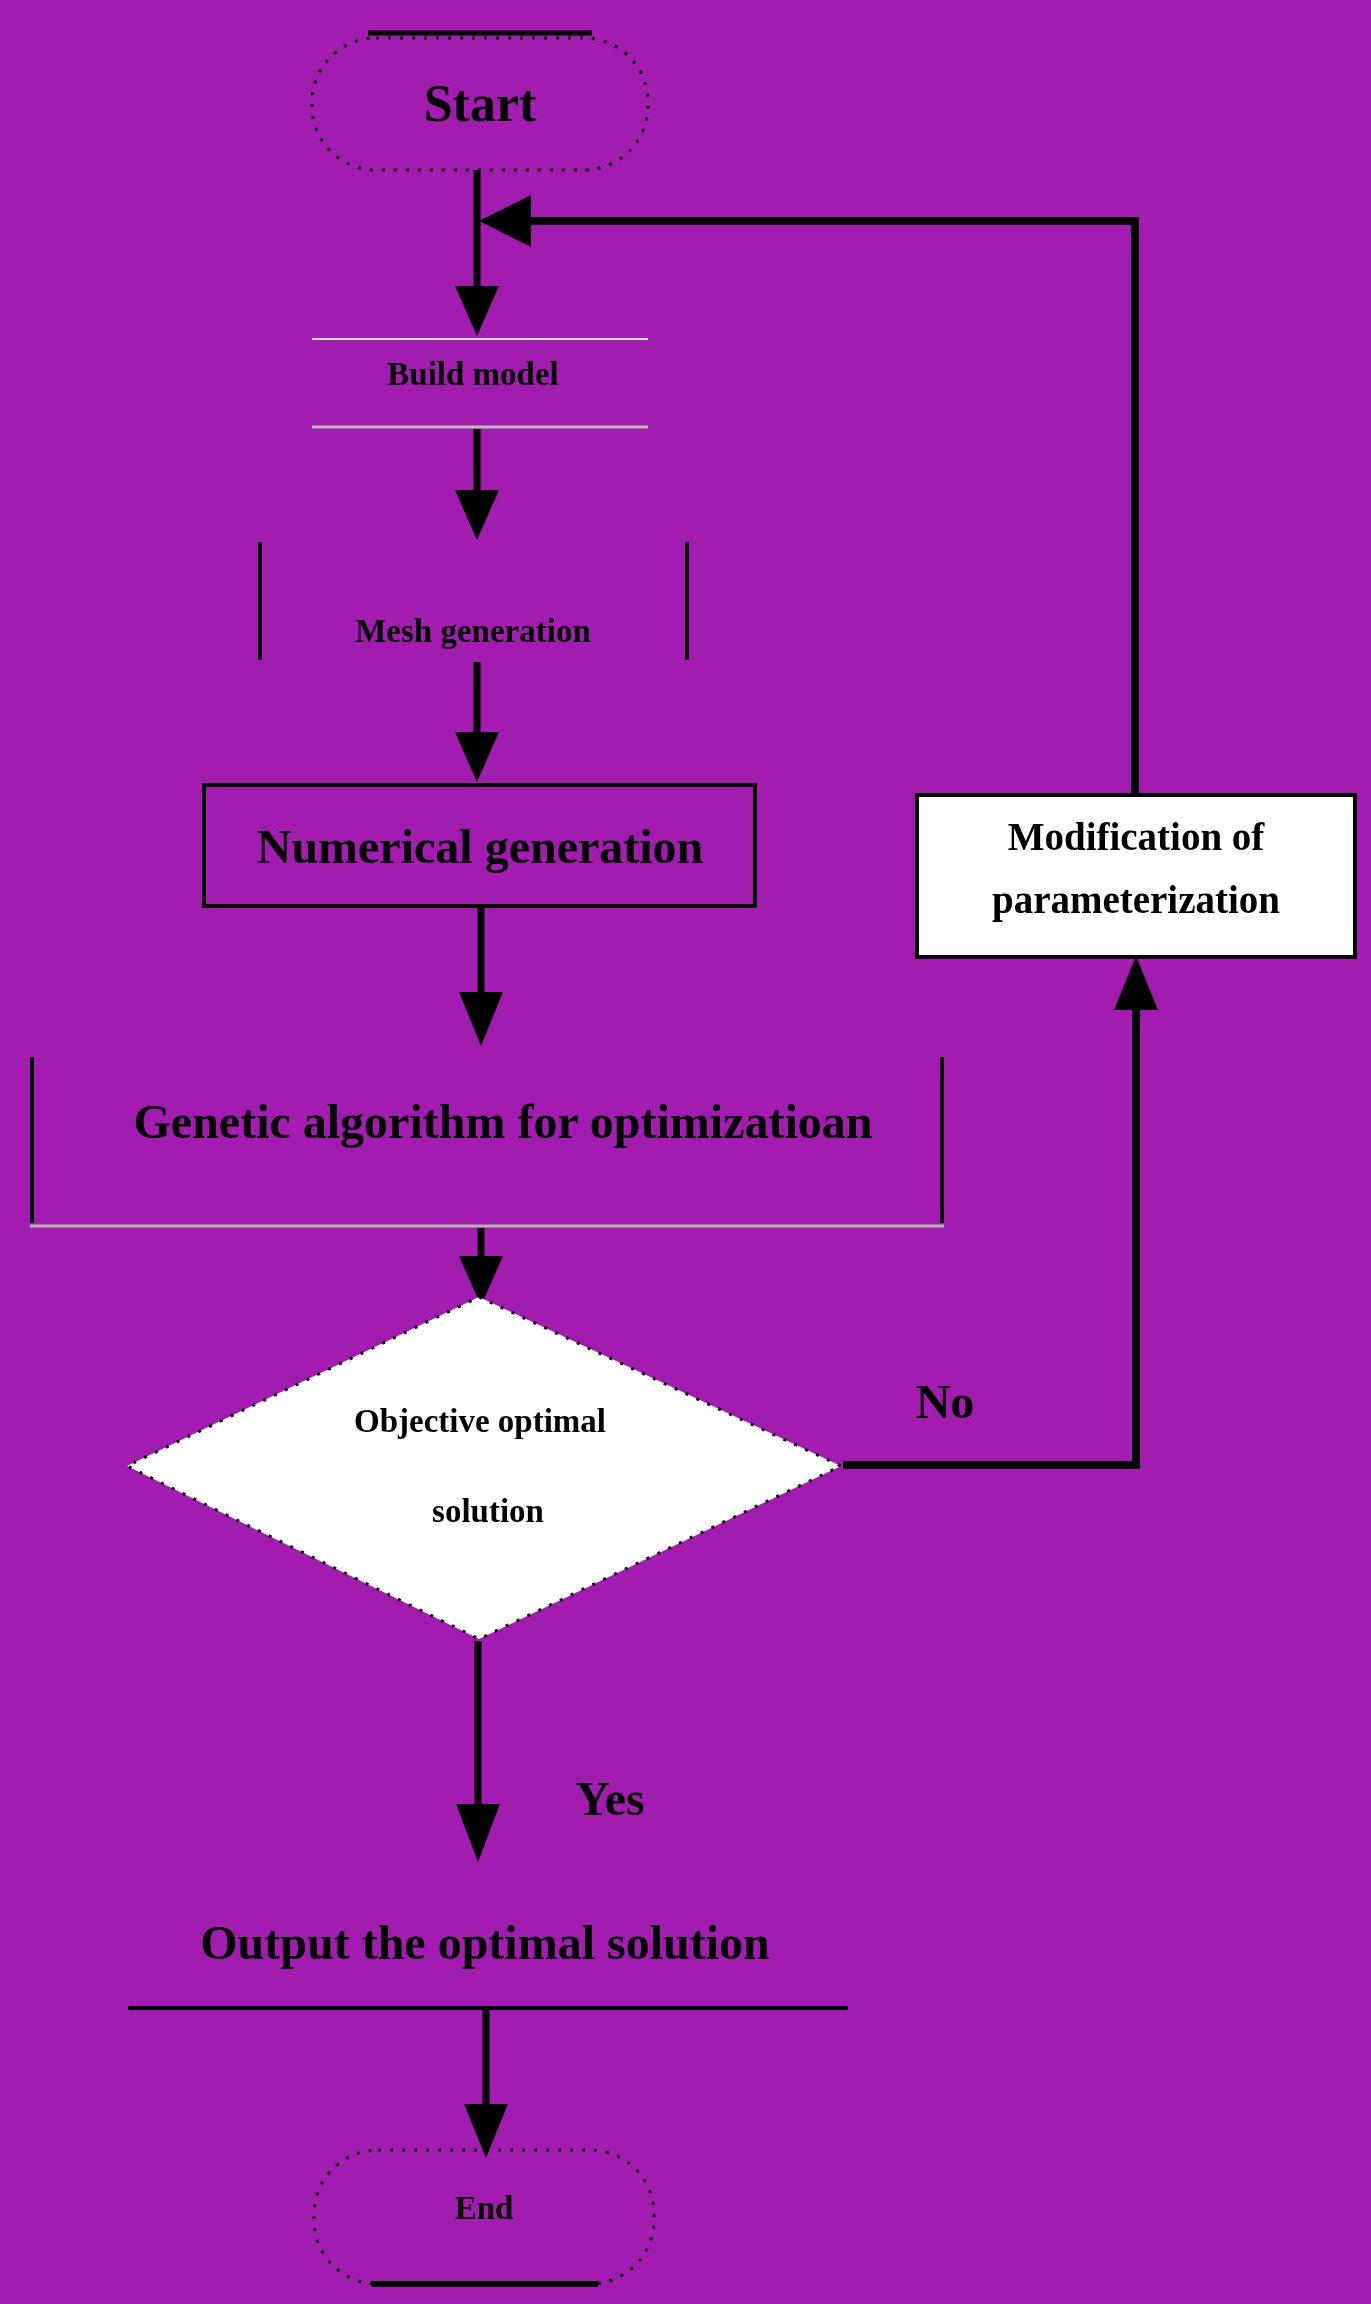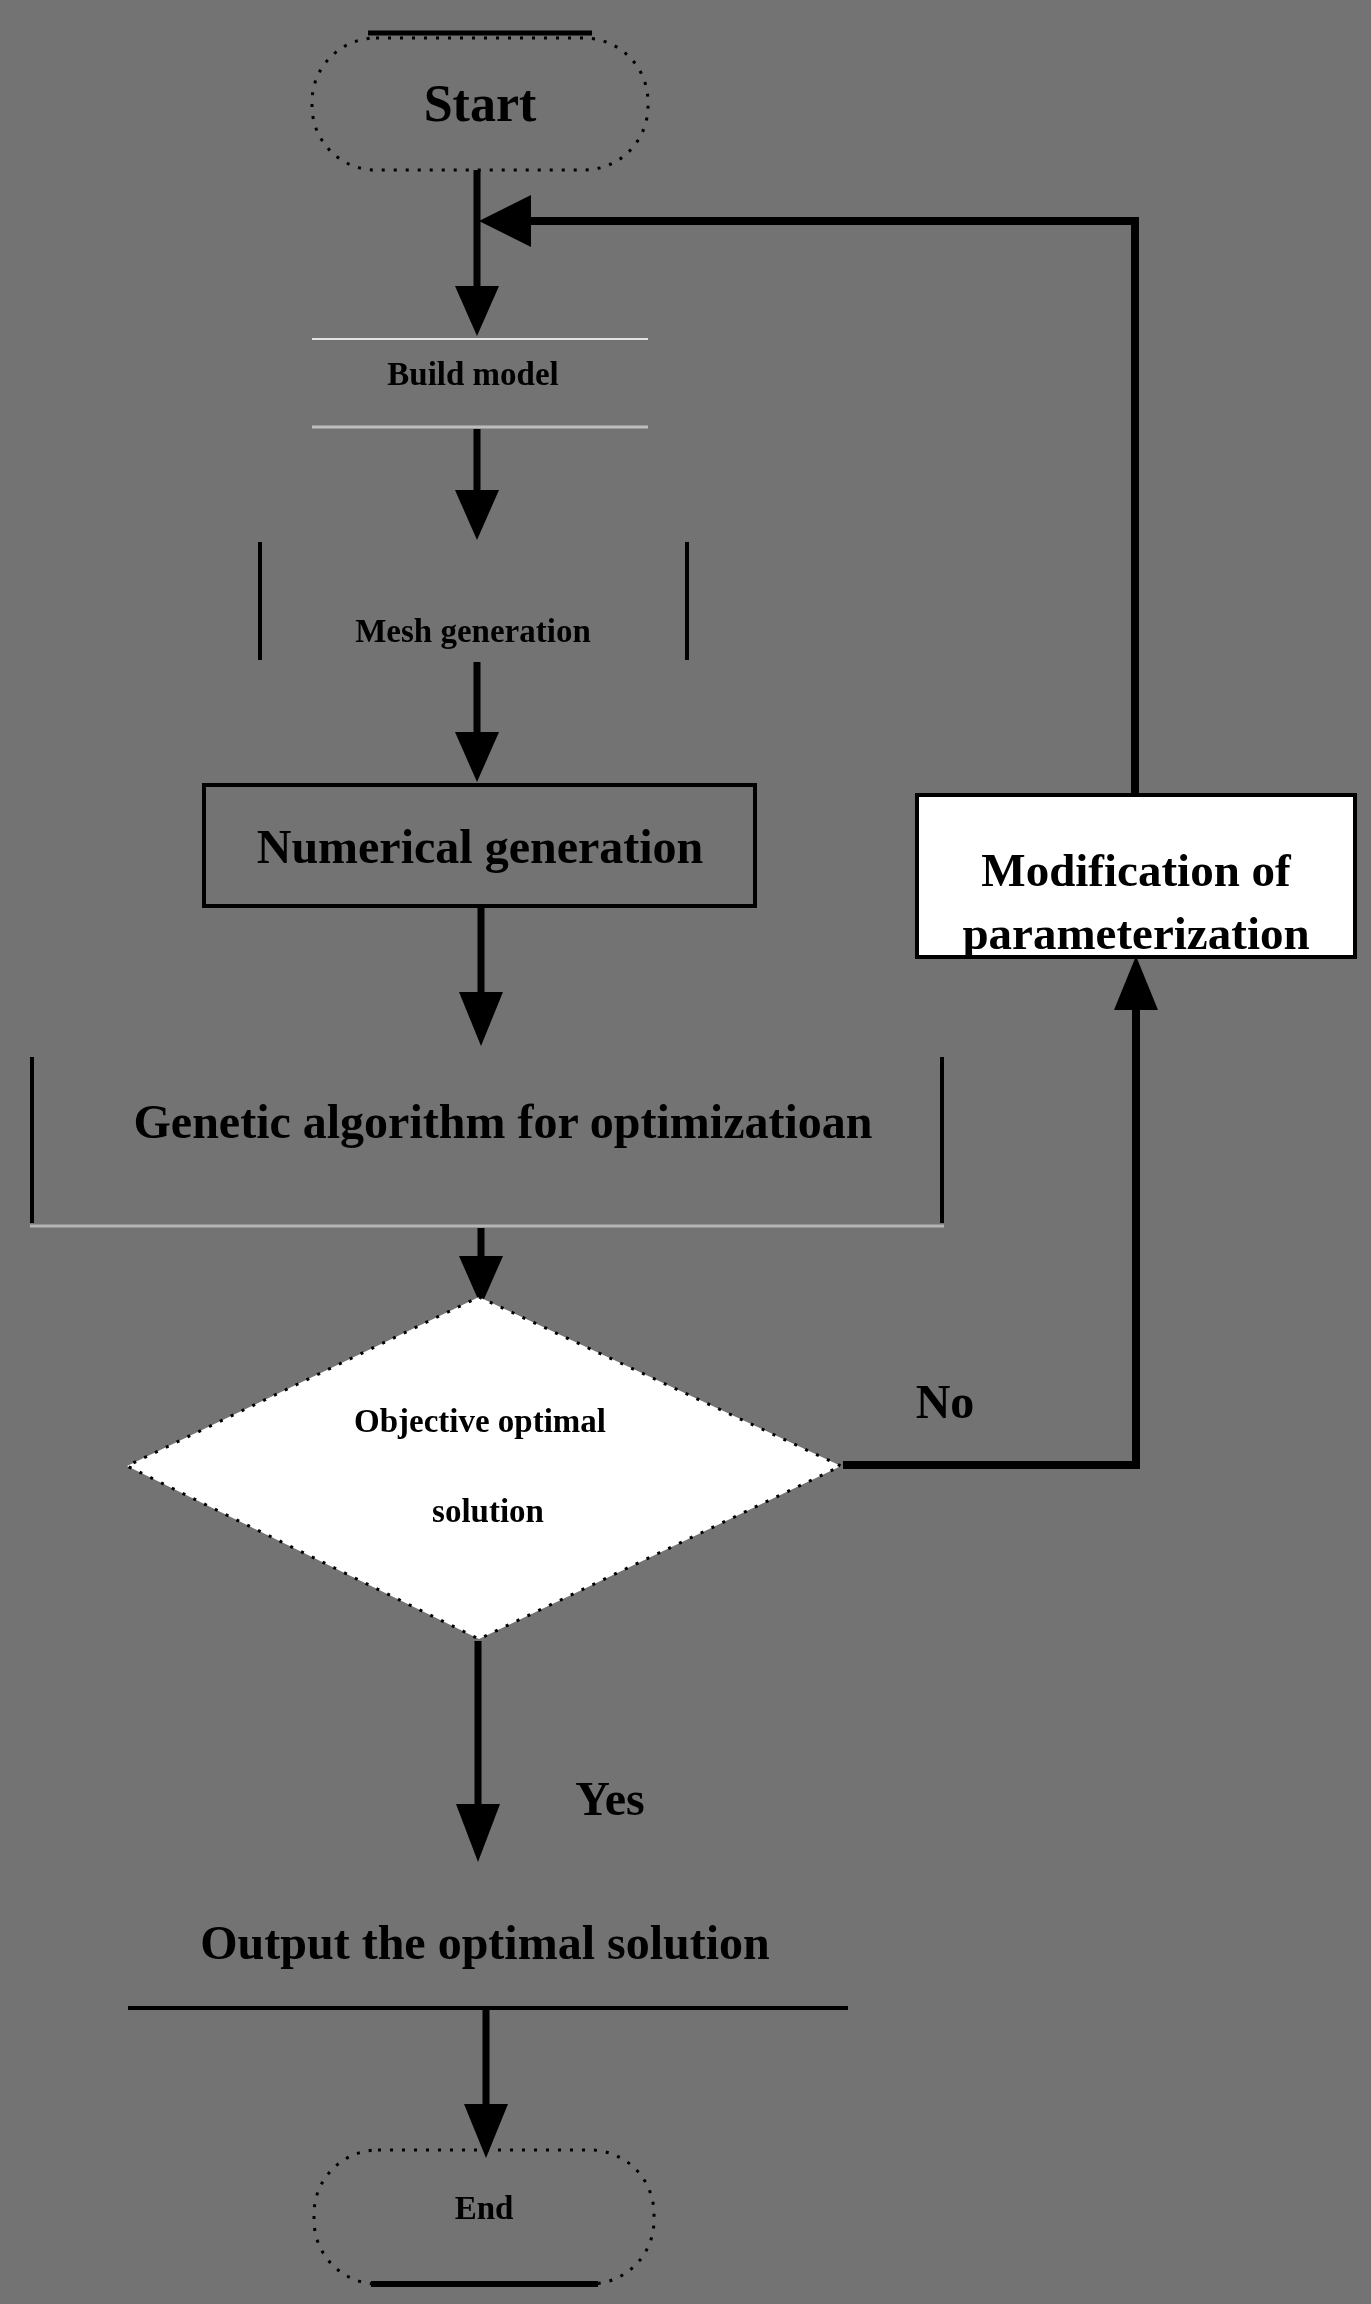--- a/index.html
+++ b/index.html
@@ -4,42 +4,42 @@
 <style>
   html, body {
     margin: 0;
     padding: 0;
     background: #ffffff;
   }
   .stage {
     position: relative;
     width: 1371px;
     height: 2304px;
-    background: #737373;
+    background: #a21caf;
     overflow: hidden;
     font-family: "Liberation Serif", "DejaVu Serif", serif;
   }
   .stage svg {
     position: absolute;
     left: 0;
     top: 0;
   }
   .lbl {
     position: absolute;
     text-align: center;
     font-weight: bold;
     color: #000000;
     line-height: 1.05;
     white-space: nowrap;
     letter-spacing: 0px;
   }
   .fs52 { font-size: 52px; }
   .fs50 { font-size: 33px; }
   .fs48 { font-size: 48px; }
-  .fs47 { font-size: 47px; margin-top: 29px; }
+  .fs47 { font-size: 39px; }
 </style>
 </head>
 <body>
 
 <div class="stage">
 
   <svg width="1371" height="2304" viewBox="0 0 1371 2304">
 
     <line x1="368" y1="33" x2="592" y2="33" stroke="#000" stroke-width="5"></line>
     <rect x="312" y="38" width="336" height="132" rx="64" ry="64" fill="none" stroke="#000" stroke-width="3" stroke-dasharray="3 9"></rect>

